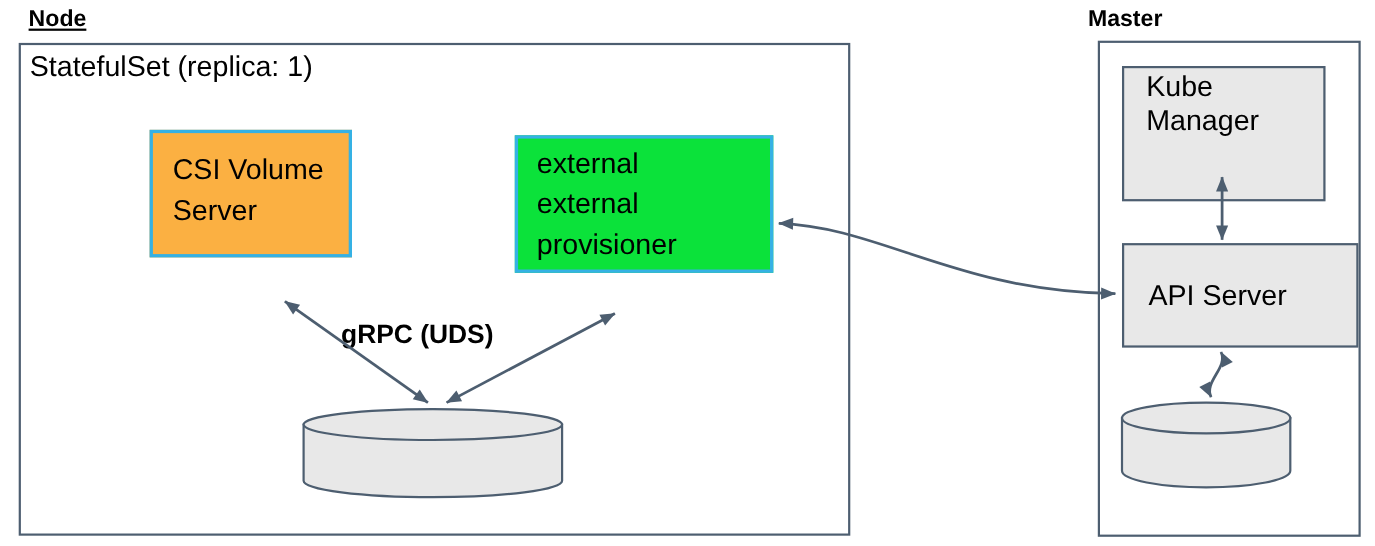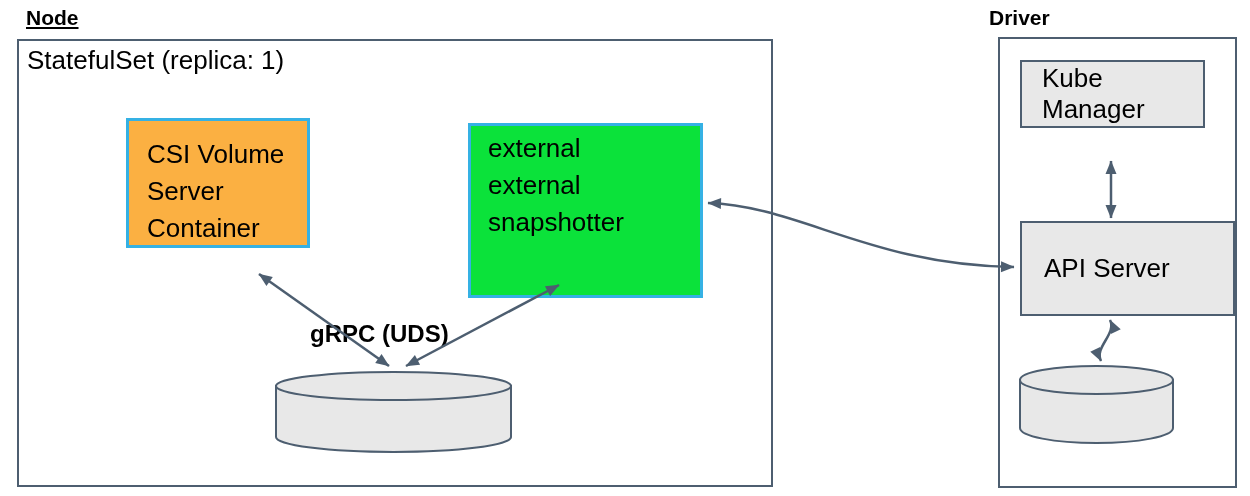--- a/index.html
+++ b/index.html
@@ -57,41 +57,40 @@
 </style>
 </head>
 <body>
 
 <div class="abs group-label" style="left:26px; top:6px;text-decoration:underline;">Node</div>
 
 <div class="abs outer-box" style="left:17px; top:39px; width:756px; height:448px;"></div>
 
 <div class="abs title" style="left:27px; top:45px;">StatefulSet (replica: 1)</div>
 
-<div class="abs color-box orange" style="left:126px; top:118px; width:184px; height:130px;">
+<div class="abs color-box orange" style="left:136px; top:118px; width:184px; height:116px;">
   <div class="ln">CSI Volume</div>
   <div class="ln">Server</div>
-  <div class="ln">Container</div>
 </div>
 
-<div class="abs color-box green" style="left:468px; top:123px; width:235px; height:175px;">
+<div class="abs color-box green" style="left:468px; top:123px; width:235px; height:125px;">
   <div class="ln">external</div>
   <div class="ln">external</div>
-  <div class="ln">snapshotter</div>
+  <div class="ln">provisioner</div>
 </div>
 
-<div class="abs grpc-label" style="left:310px; top:291px;margin-top:29px;">gRPC (UDS)</div>
+<div class="abs grpc-label" style="left:310px; top:291px;">gRPC (UDS)</div>
 
 <div class="abs cyl-label" style="left:276px; top:404px; width:236px;">EmptyDir Volume</div>
 
-<div class="abs group-label" style="left:989px; top:6px;">Driver</div>
+<div class="abs group-label" style="left:989px; top:6px;">Master</div>
 
 <div class="abs outer-box" style="left:998px; top:37px; width:239px; height:451px;"></div>
 
-<div class="abs gray-box kcm" style="left:1020px; top:60px; width:185px; height:68px;">
+<div class="abs gray-box kcm" style="left:1020px; top:60px; width:185px; height:123px;">
   <div class="ln">Kube</div>
   <div class="ln">Manager</div>
 </div>
 
 <div class="abs gray-box api" style="left:1020px; top:221px; width:215px; height:95px;">
   <span>API Server</span>
 </div>
 
 <div class="abs etcd-label" style="left:1040px; top:392px;">etcd</div>
 

